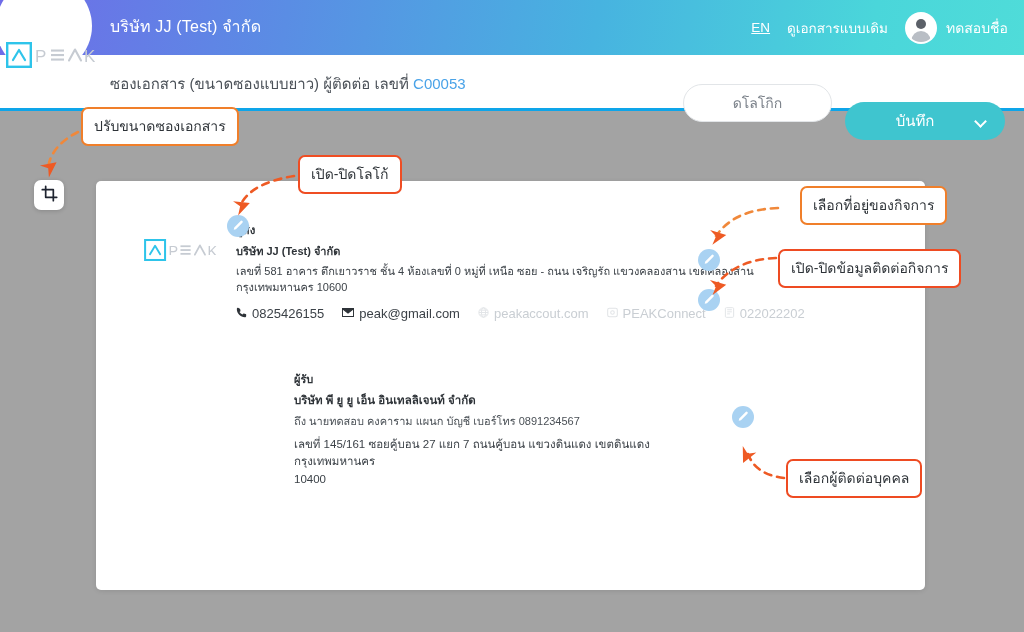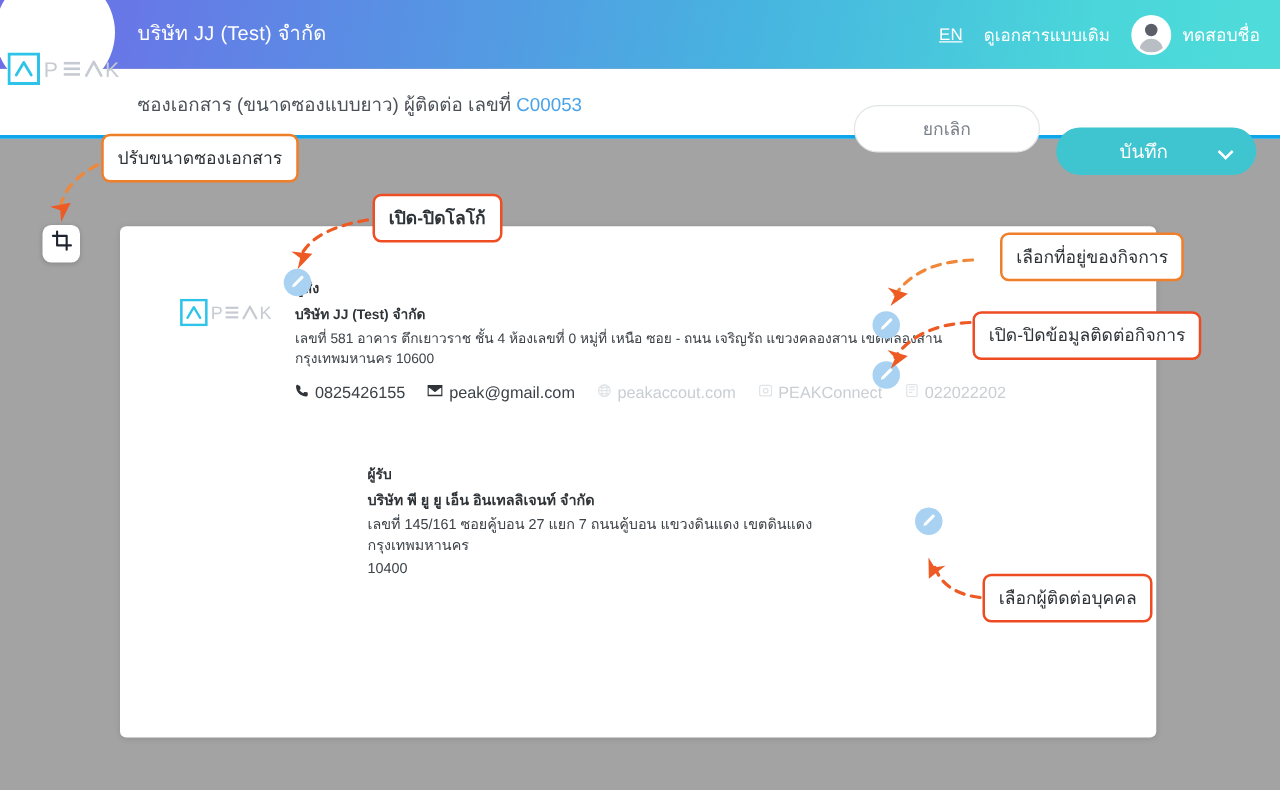--- a/index.html
+++ b/index.html
@@ -338,21 +338,21 @@
       </span>
     </div>
   </div>
 
   <div class="subheader">
     <div class="doc-title">
       <span>ซองเอกสาร (ขนาดซองแบบยาว) ผู้ติดต่อ เลขที่ </span><span class="doc-code">C00053</span>
     </div>
 
     <div class="subheader-actions">
-      <button class="btn-cancel">ยกเลิก</button>
+      <button class="btn-cancel">ดโลโกิก</button>
       <button class="btn-save">
         <span class="save-label">บันทึก</span>
         <span class="chev"></span>
       </button>
     </div>
   </div>
 
   <div class="logo-circle"></div>
   <div class="logo-mark">
     <svg width="92" height="26" viewBox="0 0 92 26" fill="none">
@@ -452,20 +452,21 @@
             <span>022022202</span>
           </span>
 
         </div>
       </div>
     </div>
 
     <div class="recipient">
       <div class="lbl-recipient">ผู้รับ</div>
       <div class="rec-company">บริษัท พี ยู ยู เอ็น อินเทลลิเจนท์ จำกัด</div>
+      <div class="rec-attn">ถึง นายทดสอบ คงคาราม แผนก บัญชี เบอร์โทร 0891234567</div>
       <div class="rec-address">
         <span>เลขที่ 145/161 ซอยคู้บอน 27 แยก 7 ถนนคู้บอน  แขวงดินแดง เขตดินแดง กรุงเทพมหานคร</span><br>
         <span>10400</span>
       </div>
     </div>
 
     <div class="pencil" style="left:131px; top:34px;">
       <svg width="12" height="12" viewBox="0 0 16 16" fill="#ffffff">
           <path d="M11.6 1.4 a1.6 1.6 0 0 1 2.3 2.3 L5.3 12.3 l-3 .7 .7-3 z"></path>
         </svg>
@@ -499,18 +500,18 @@
     <path d="M294 176 C270 180 248 188 240 206" stroke="#ee5a24" stroke-width="2.6" fill="none" stroke-dasharray="7 6" stroke-linecap="round" marker-end="url(#ah1)"></path>
 
     <path d="M778 208 C752 209 730 216 716 236" stroke="#f0883a" stroke-width="2.6" fill="none" stroke-dasharray="7 6" stroke-linecap="round" marker-end="url(#ah1)"></path>
 
     <path d="M776 258 C750 259 728 268 716 286" stroke="#ee5a24" stroke-width="2.6" fill="none" stroke-dasharray="7 6" stroke-linecap="round" marker-end="url(#ah1)"></path>
 
     <path d="M784 478 C768 476 754 470 748 454" stroke="#ee5a24" stroke-width="2.6" fill="none" stroke-dasharray="7 6" stroke-linecap="round" marker-end="url(#ah1)"></path>
   </svg>
 
   <div class="callout g1" style="left:81px;  top:107px;">ปรับขนาดซองเอกสาร</div>
-  <div class="callout g2" style="left:298px; top:155px;font-weight:bold;">เปิด-ปิดโลโก้</div>
+  <div class="callout g2" style="left:298px; top:155px;">เปิด-ปิดโลโก้</div>
   <div class="callout g1" style="left:780px; top:186px;margin-left:20px;">เลือกที่อยู่ของกิจการ</div>
   <div class="callout g3" style="left:786px; top:459px;">เลือกผู้ติดต่อบุคคล</div>
   <div class="callout g3" style="left:778px; top:249px;">เปิด-ปิดข้อมูลติดต่อกิจการ</div>
 
 </div>
 
 </body></html>

